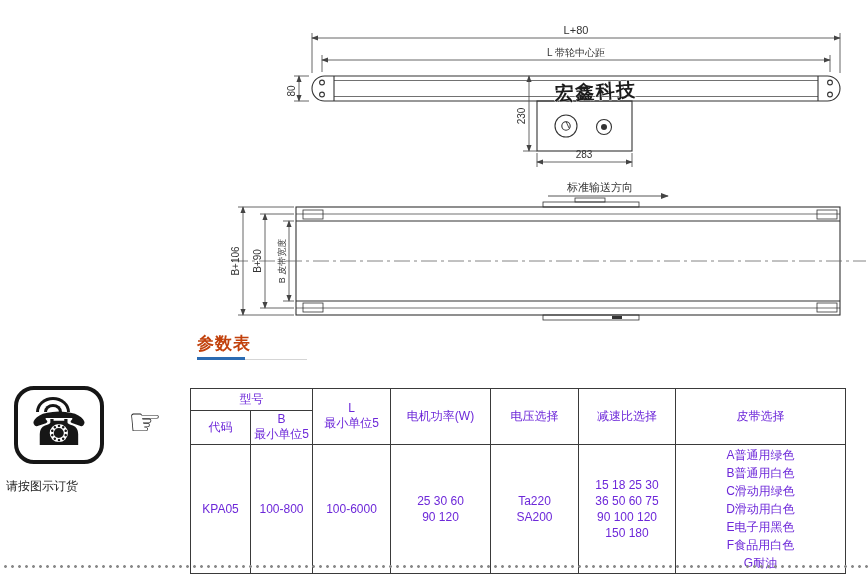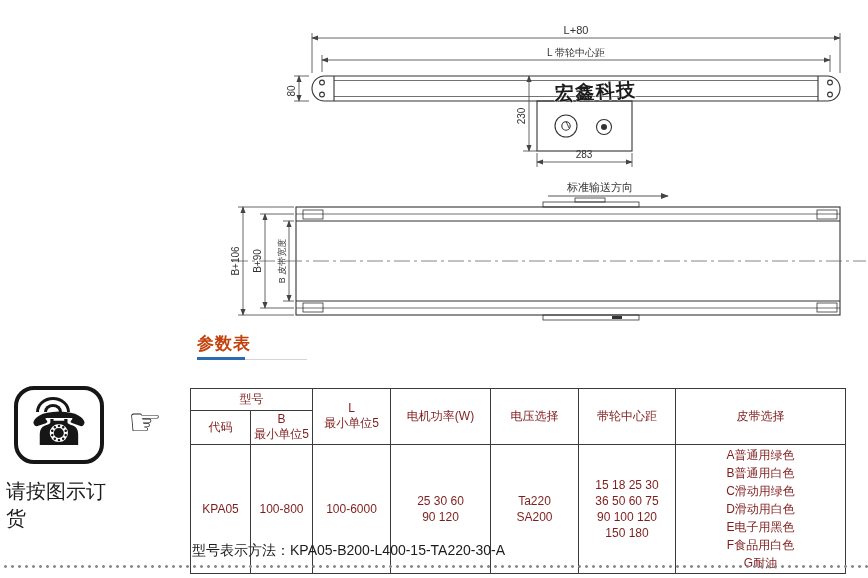--- a/index.html
+++ b/index.html
@@ -11,24 +11,24 @@
 
   .section-title { position:absolute; left:197px; top:332px; font-size:17px; font-weight:bold; color:#c2410c; letter-spacing:1px; }
   .title-underline-blue { position:absolute; left:197px; top:357px; width:48px; height:3px; background:#2b6bb2; }
   .title-underline-gray { position:absolute; left:245px; top:359px; width:62px; height:1px; background:#d5d5d5; }
 
   .phone-box { position:absolute; left:14px; top:386px; width:90px; height:78px; border:4px solid #161616; border-radius:20px; }
   .wave { position:absolute; border:3px solid #161616; border-bottom:none; border-radius:50% 50% 0 0 / 100% 100% 0 0; }
   .w2 { width:34px; height:15px; left:18px; top:7px; }
   .w1 { width:18px; height:8px; left:26px; top:14px; }
   .phone-glyph { position:absolute; left:0; right:0; top:16px; text-align:center; font-size:46px; line-height:1; color:#161616; font-family:"DejaVu Sans",sans-serif; }
-  .order-label { position:absolute; left:6px; top:478px; width:110px; font-size:20px; color:#1c1c1c; }
+  .order-label { position:absolute; left:6px; top:478px; width:110px; font-size:12px; color:#1c1c1c; }
   .hand { position:absolute; left:128px; top:400px; font-size:38px; color:#1c1c1c; font-family:"DejaVu Sans",sans-serif; }
 
-  .param-table { position:absolute; left:190px; top:388px; width:655px; border-collapse:collapse; table-layout:fixed; color:#7f1d1d;padding-left:8px; }
+  .param-table { position:absolute; left:190px; top:388px; width:655px; border-collapse:collapse; table-layout:fixed; color:#6d28d9;padding-left:8px; }
   .param-table th, .param-table td { border:1px solid #3a3a3a; text-align:center; vertical-align:middle; font-weight:normal; padding:1px 2px; font-size:12px; }
   .param-table tr.h1 th { height:22px; }
   .param-table tr.h2 th { height:34px; }
   .param-table tr.data td { height:94px; }
   .pre { white-space:pre-line; }
   .big { font-size:15px; line-height:1.35; }
   .ratio-cell { font-size:12.5px; line-height:1.35; }
   .belt-cell { font-size:9px; text-align:left; padding-left:6px; line-height:1.5; }
 
   .model-note { position:absolute; left:192px; top:542px; font-size:14px; color:#1c1c1c; }
@@ -160,21 +160,21 @@
         <col style="width:97px">
         <col style="width:170px">
     </colgroup>
     <tbody>
         <tr class="h1">
       <th colspan="2">型号</th>
       <th rowspan="2" class="pre">L
 最小单位5</th>
       <th rowspan="2">电机功率(W)</th>
       <th rowspan="2">电压选择</th>
-      <th rowspan="2">带轮中心距</th>
+      <th rowspan="2">减速比选择</th>
       <th rowspan="2">皮带选择</th>
     </tr>
     <tr class="h2">
       <th>代码</th>
       <th class="pre">B
 最小单位5</th>
     </tr>
     <tr class="data">
       <td class="big">KPA05</td>
       <td>100-800</td>
@@ -191,16 +191,15 @@
 B普通用白色
 C滑动用绿色
 D滑动用白色
 E电子用黑色
 F食品用白色
 G耐油</td>
     </tr>
   </tbody>
     </table>
 
-  <div class="model-note">型号表示方法：KPA05-B200-L400-15-TA220-30-A</div>
   <div class="dotted-divider"></div>
 
 </div>
 
 </body></html>

